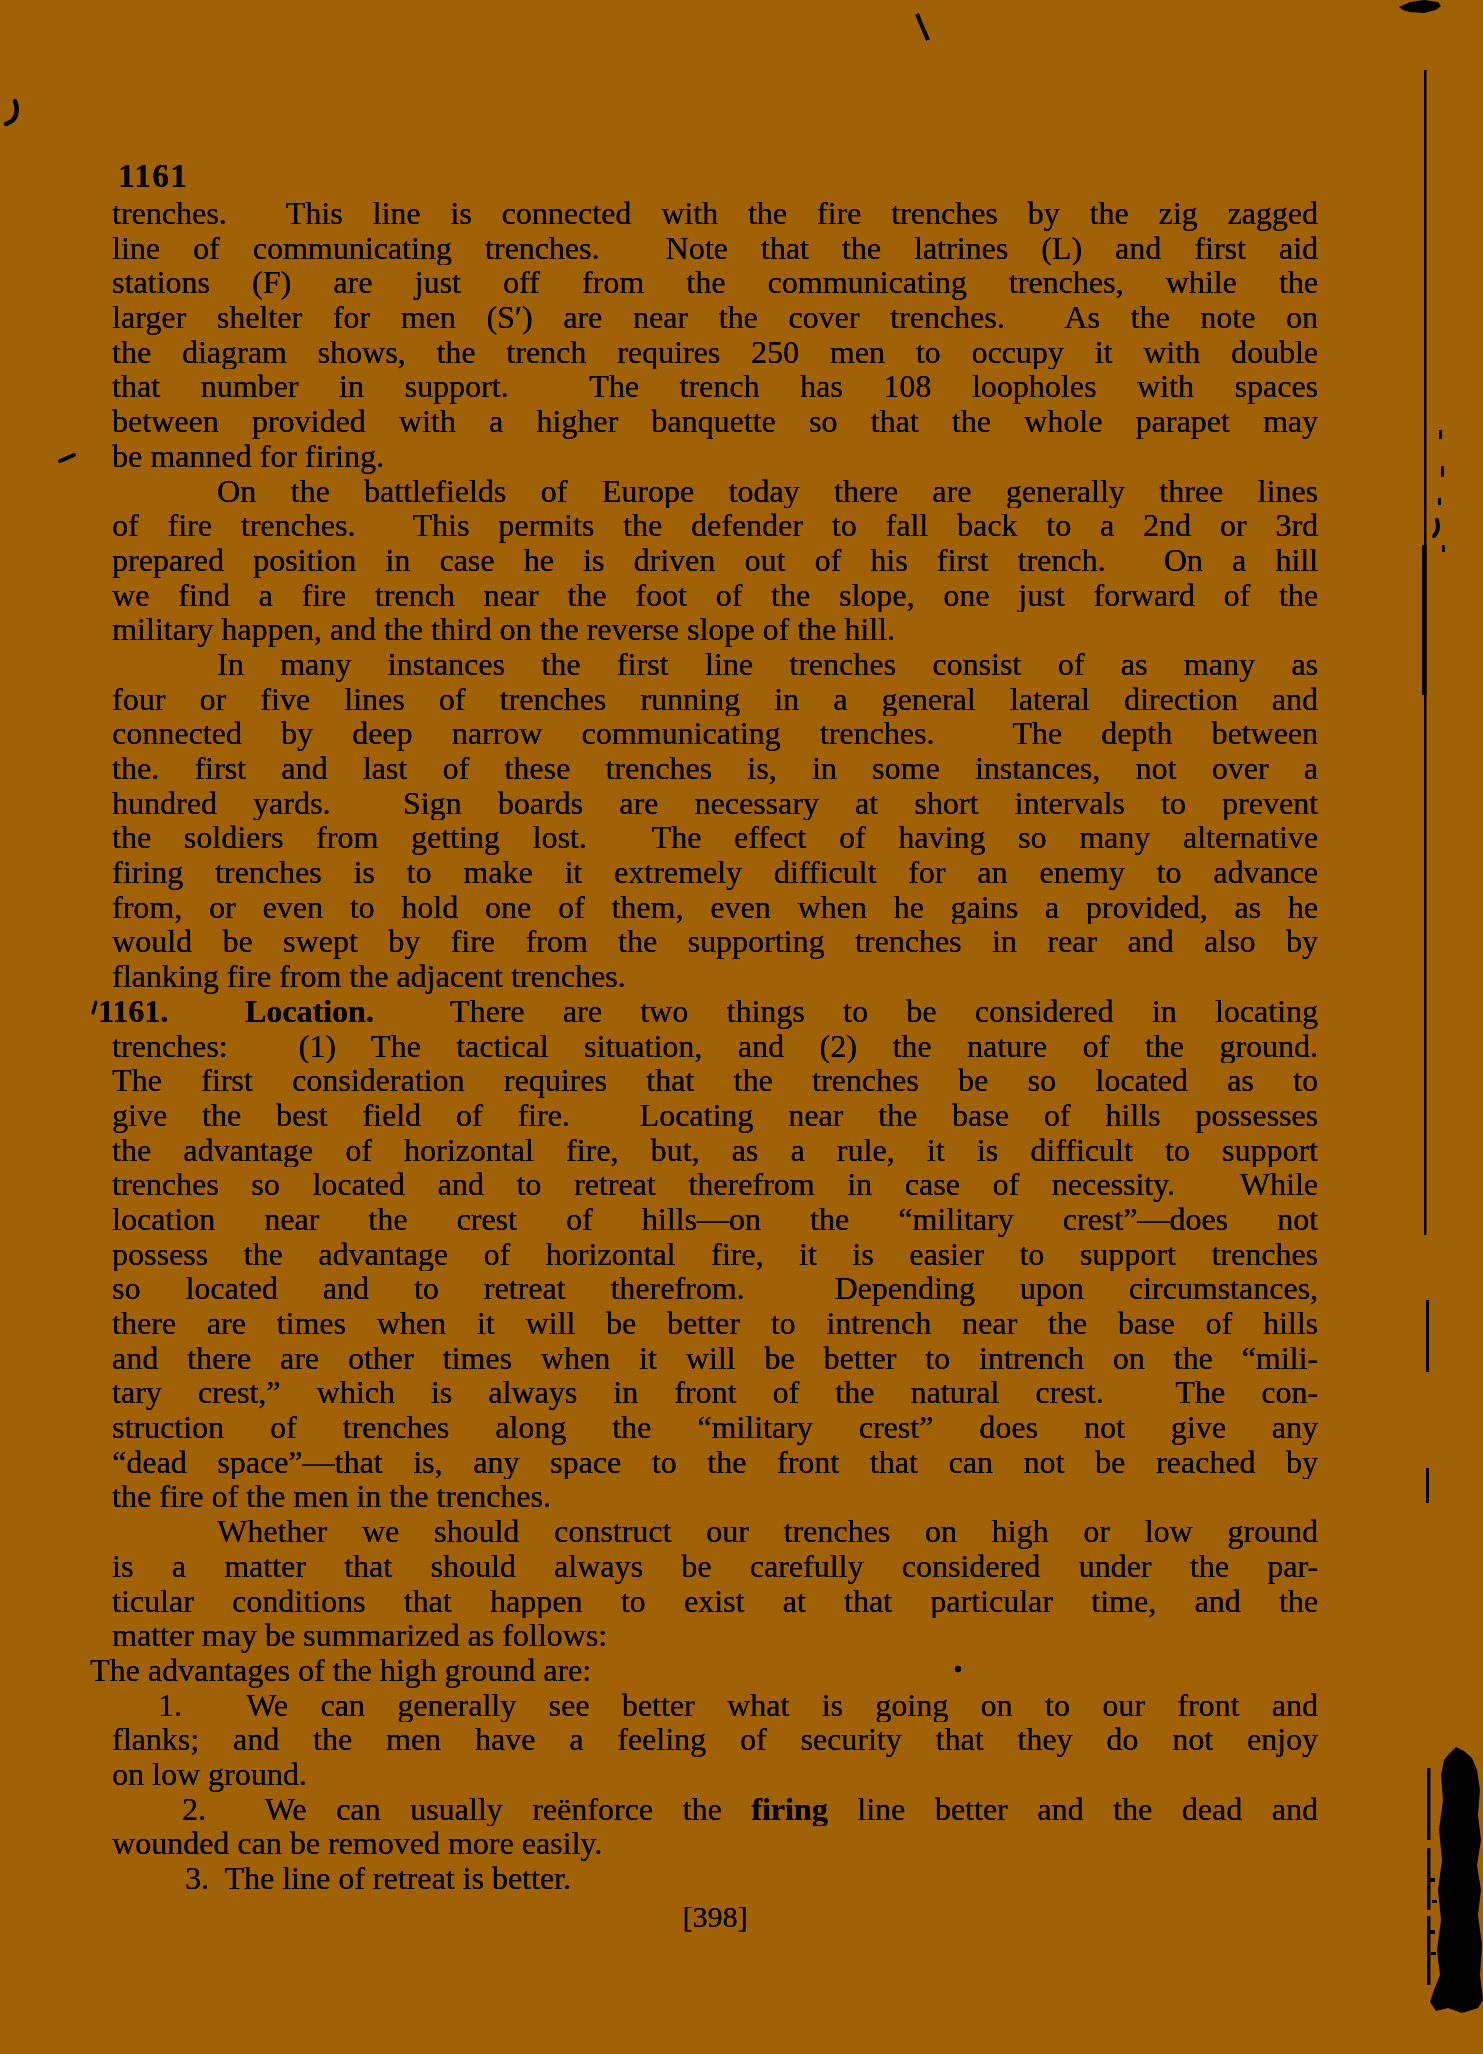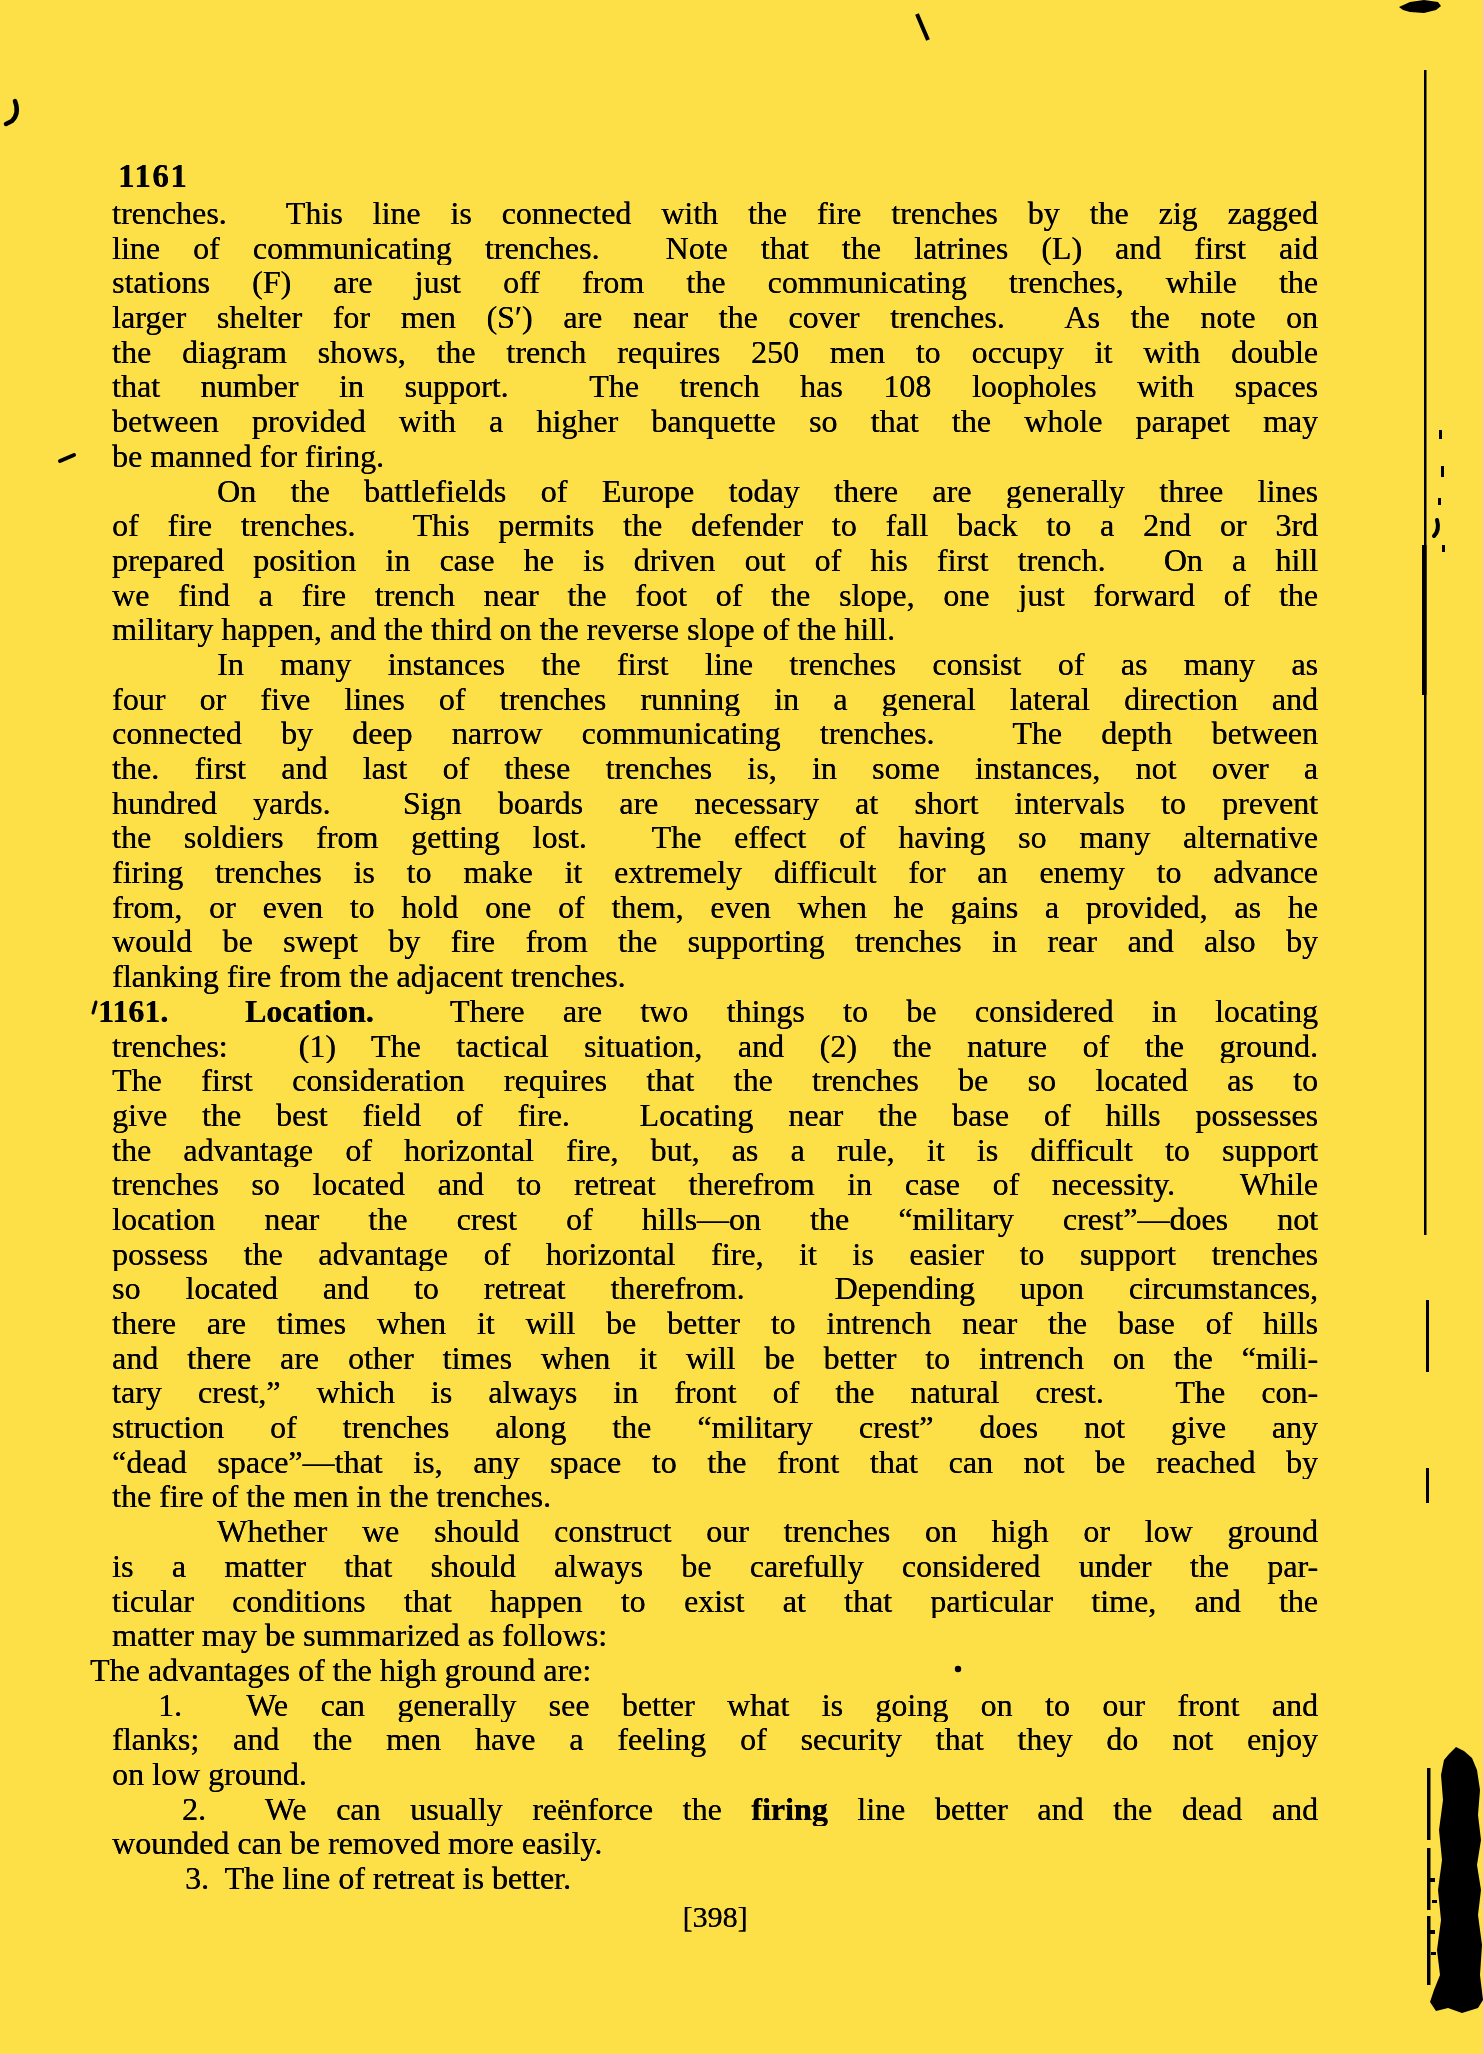--- a/index.html
+++ b/index.html
@@ -1,19 +1,19 @@
 <!DOCTYPE html>
 <html><head>
 <meta charset="utf-8">
 <style>
   html,body { margin:0; padding:0; background:#e8e8e8; }
   .page {
     position:relative;
     width:1483px; height:2054px;
-    background:#fde047;
+    background:#a16207;
     overflow:hidden;
     font-family:"Liberation Serif","DejaVu Serif",serif;
     color:#000000;
   }
   .header-num {
     position:absolute; left:118px; top:158px;
     font-size:33px; font-weight:600; letter-spacing:1.5px;
     text-shadow:0.3px 0.3px 0 #000;
   }
   .textcol {

